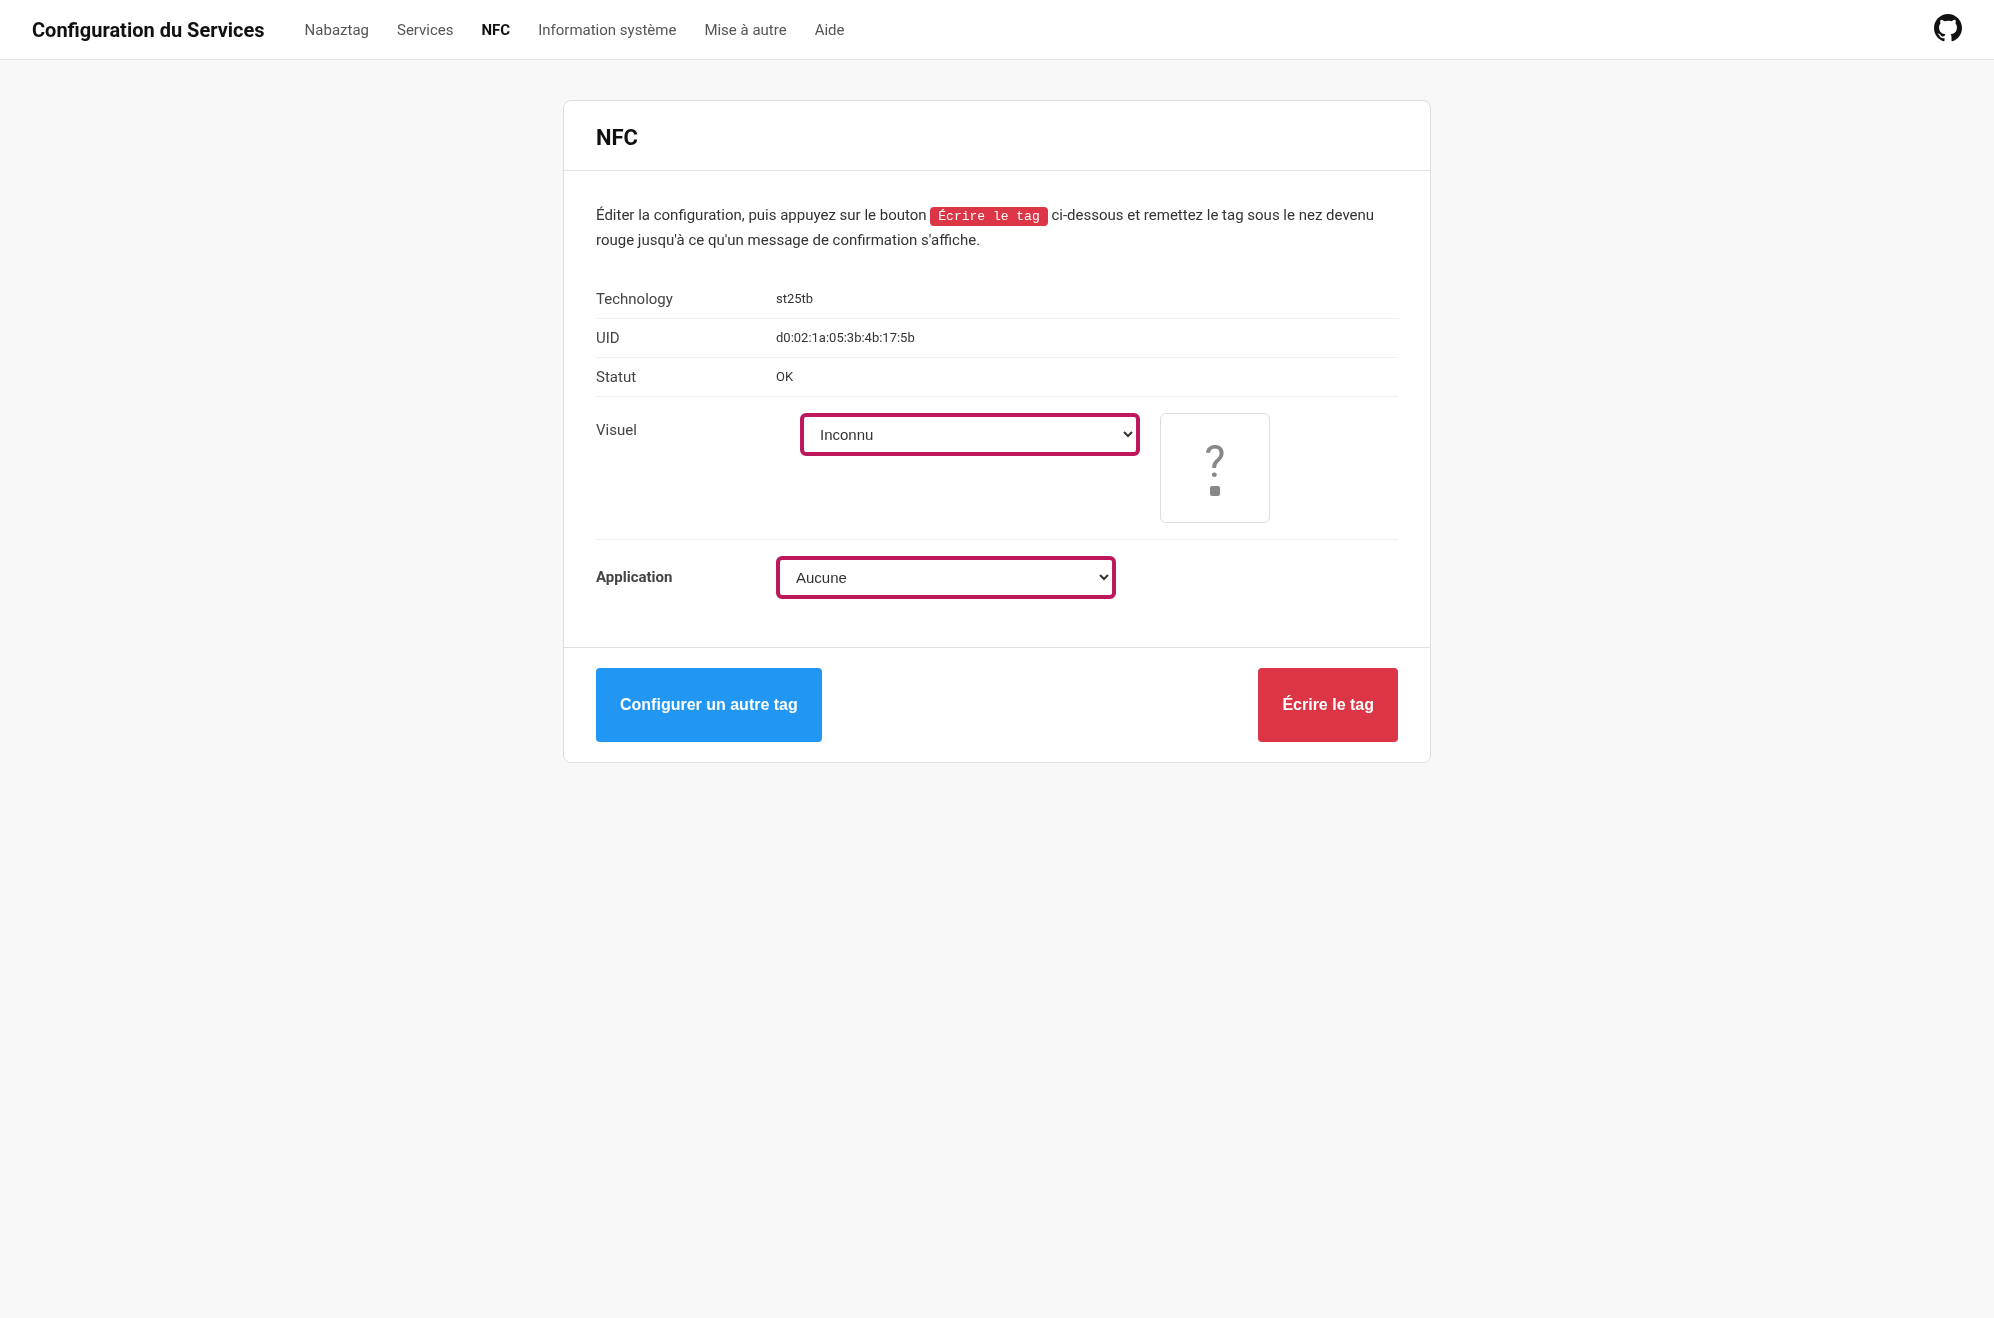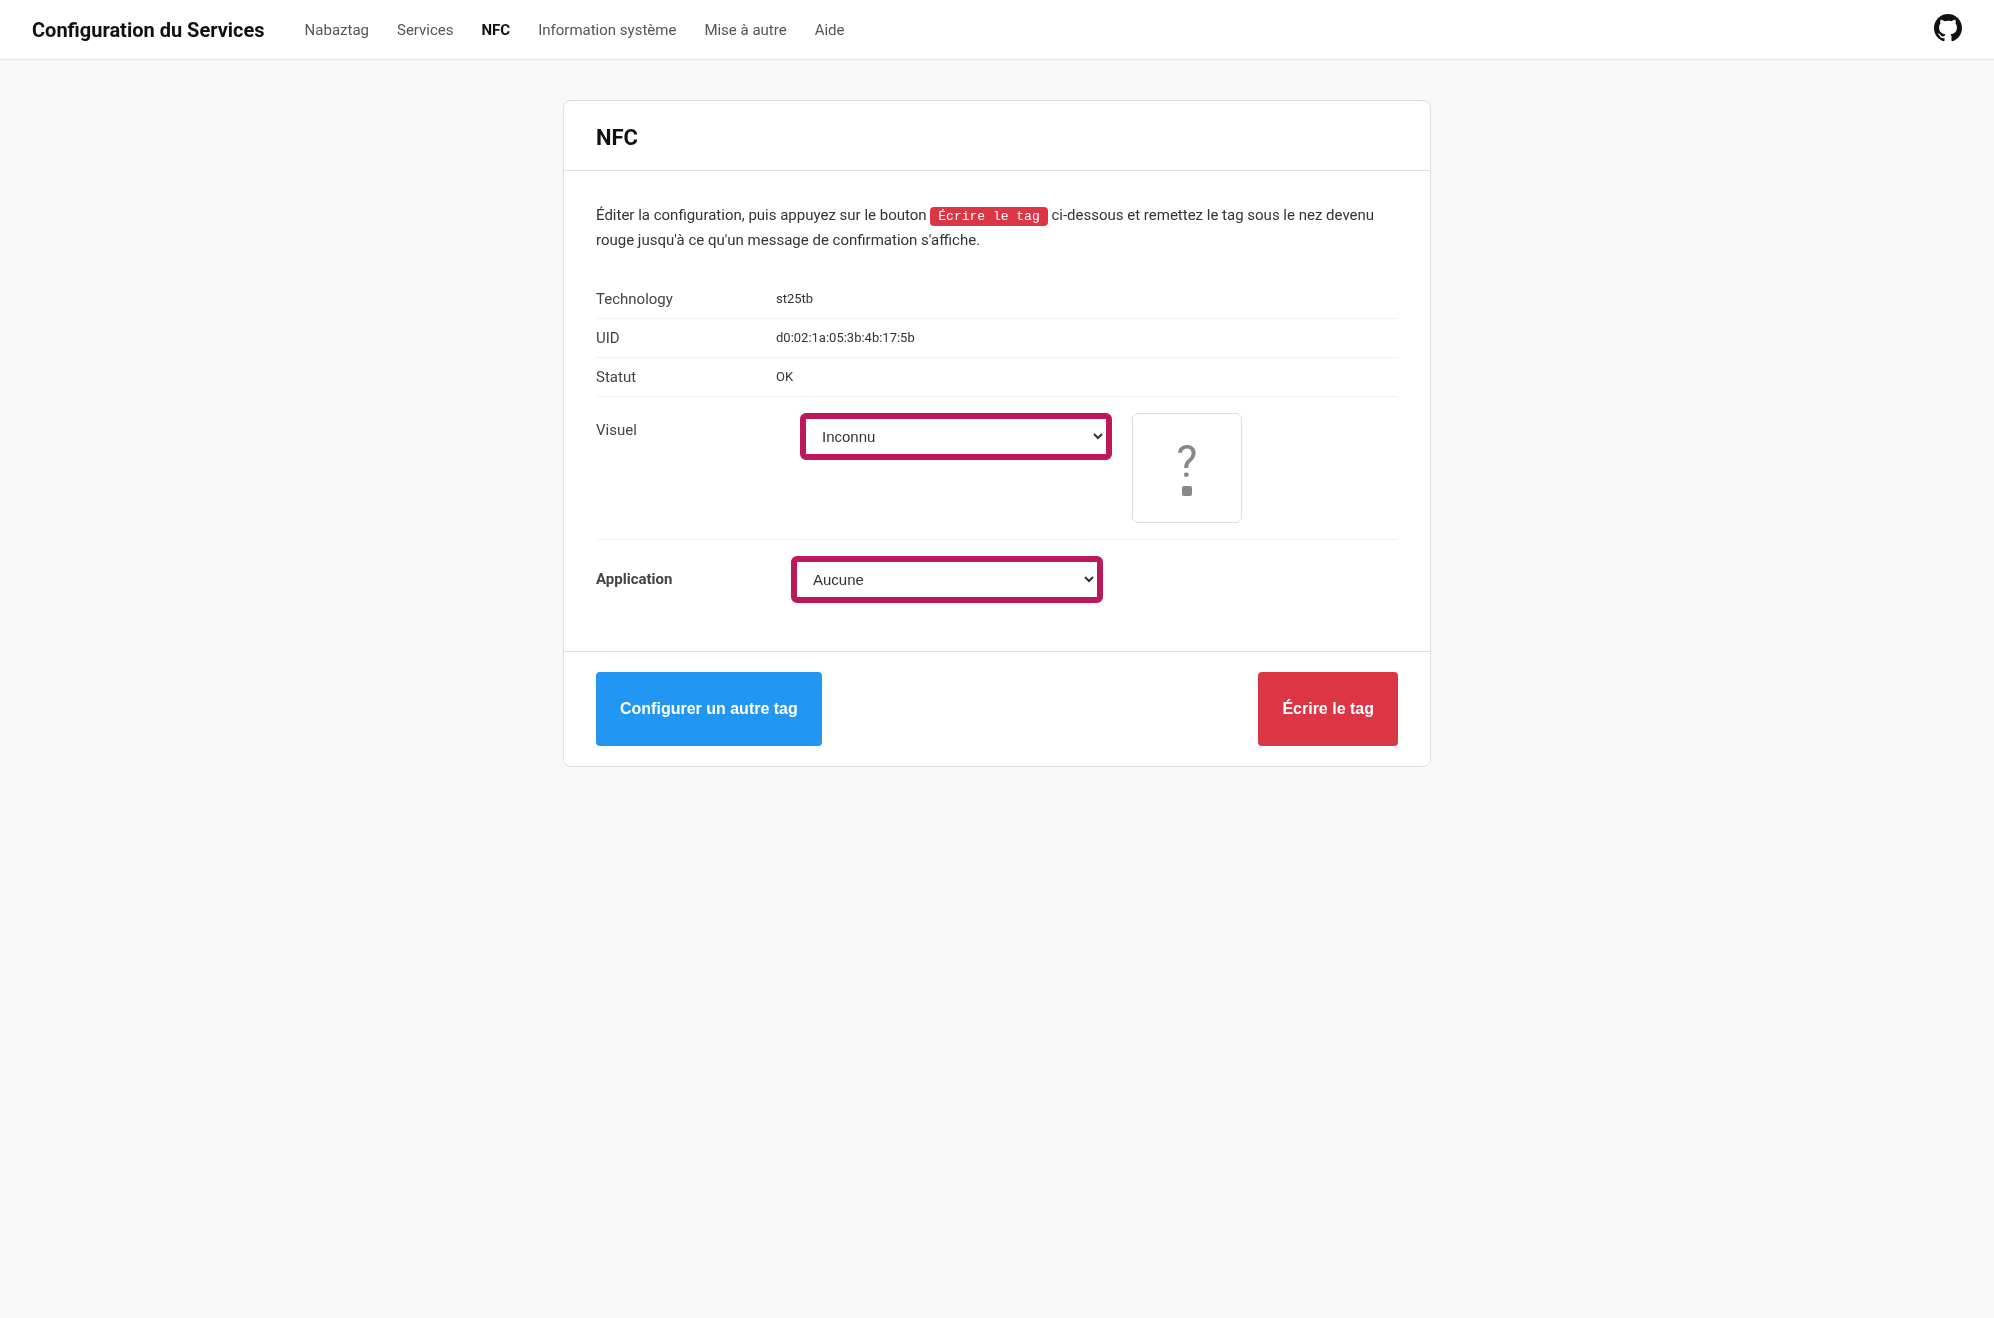--- a/index.html
+++ b/index.html
@@ -154,37 +154,36 @@
       align-items: flex-start;
       gap: 20px;
       flex: 1;
     }
 
     
     .application-row {
       display: flex;
       align-items: center;
       padding: 16px 0;
-      gap: 15px;
     }
 
     .application-label {
       width: 180px;
       color: #444;
       font-size: 15px;
       font-weight: 700;
       flex-shrink: 0;
     }
 
     
     .select-field {
-      width: 312px;
+      width: 340px;
       padding: 8px 12px;
       font-size: 15px;
-      border: 6px solid #be185d;
+      border: 4px solid #be185d;
       border-radius: 6px;
       background: #fff;
       color: #333;
       cursor: pointer;
       appearance: auto;
     }
 
     
     .unknown-box {
       width: 110px;

